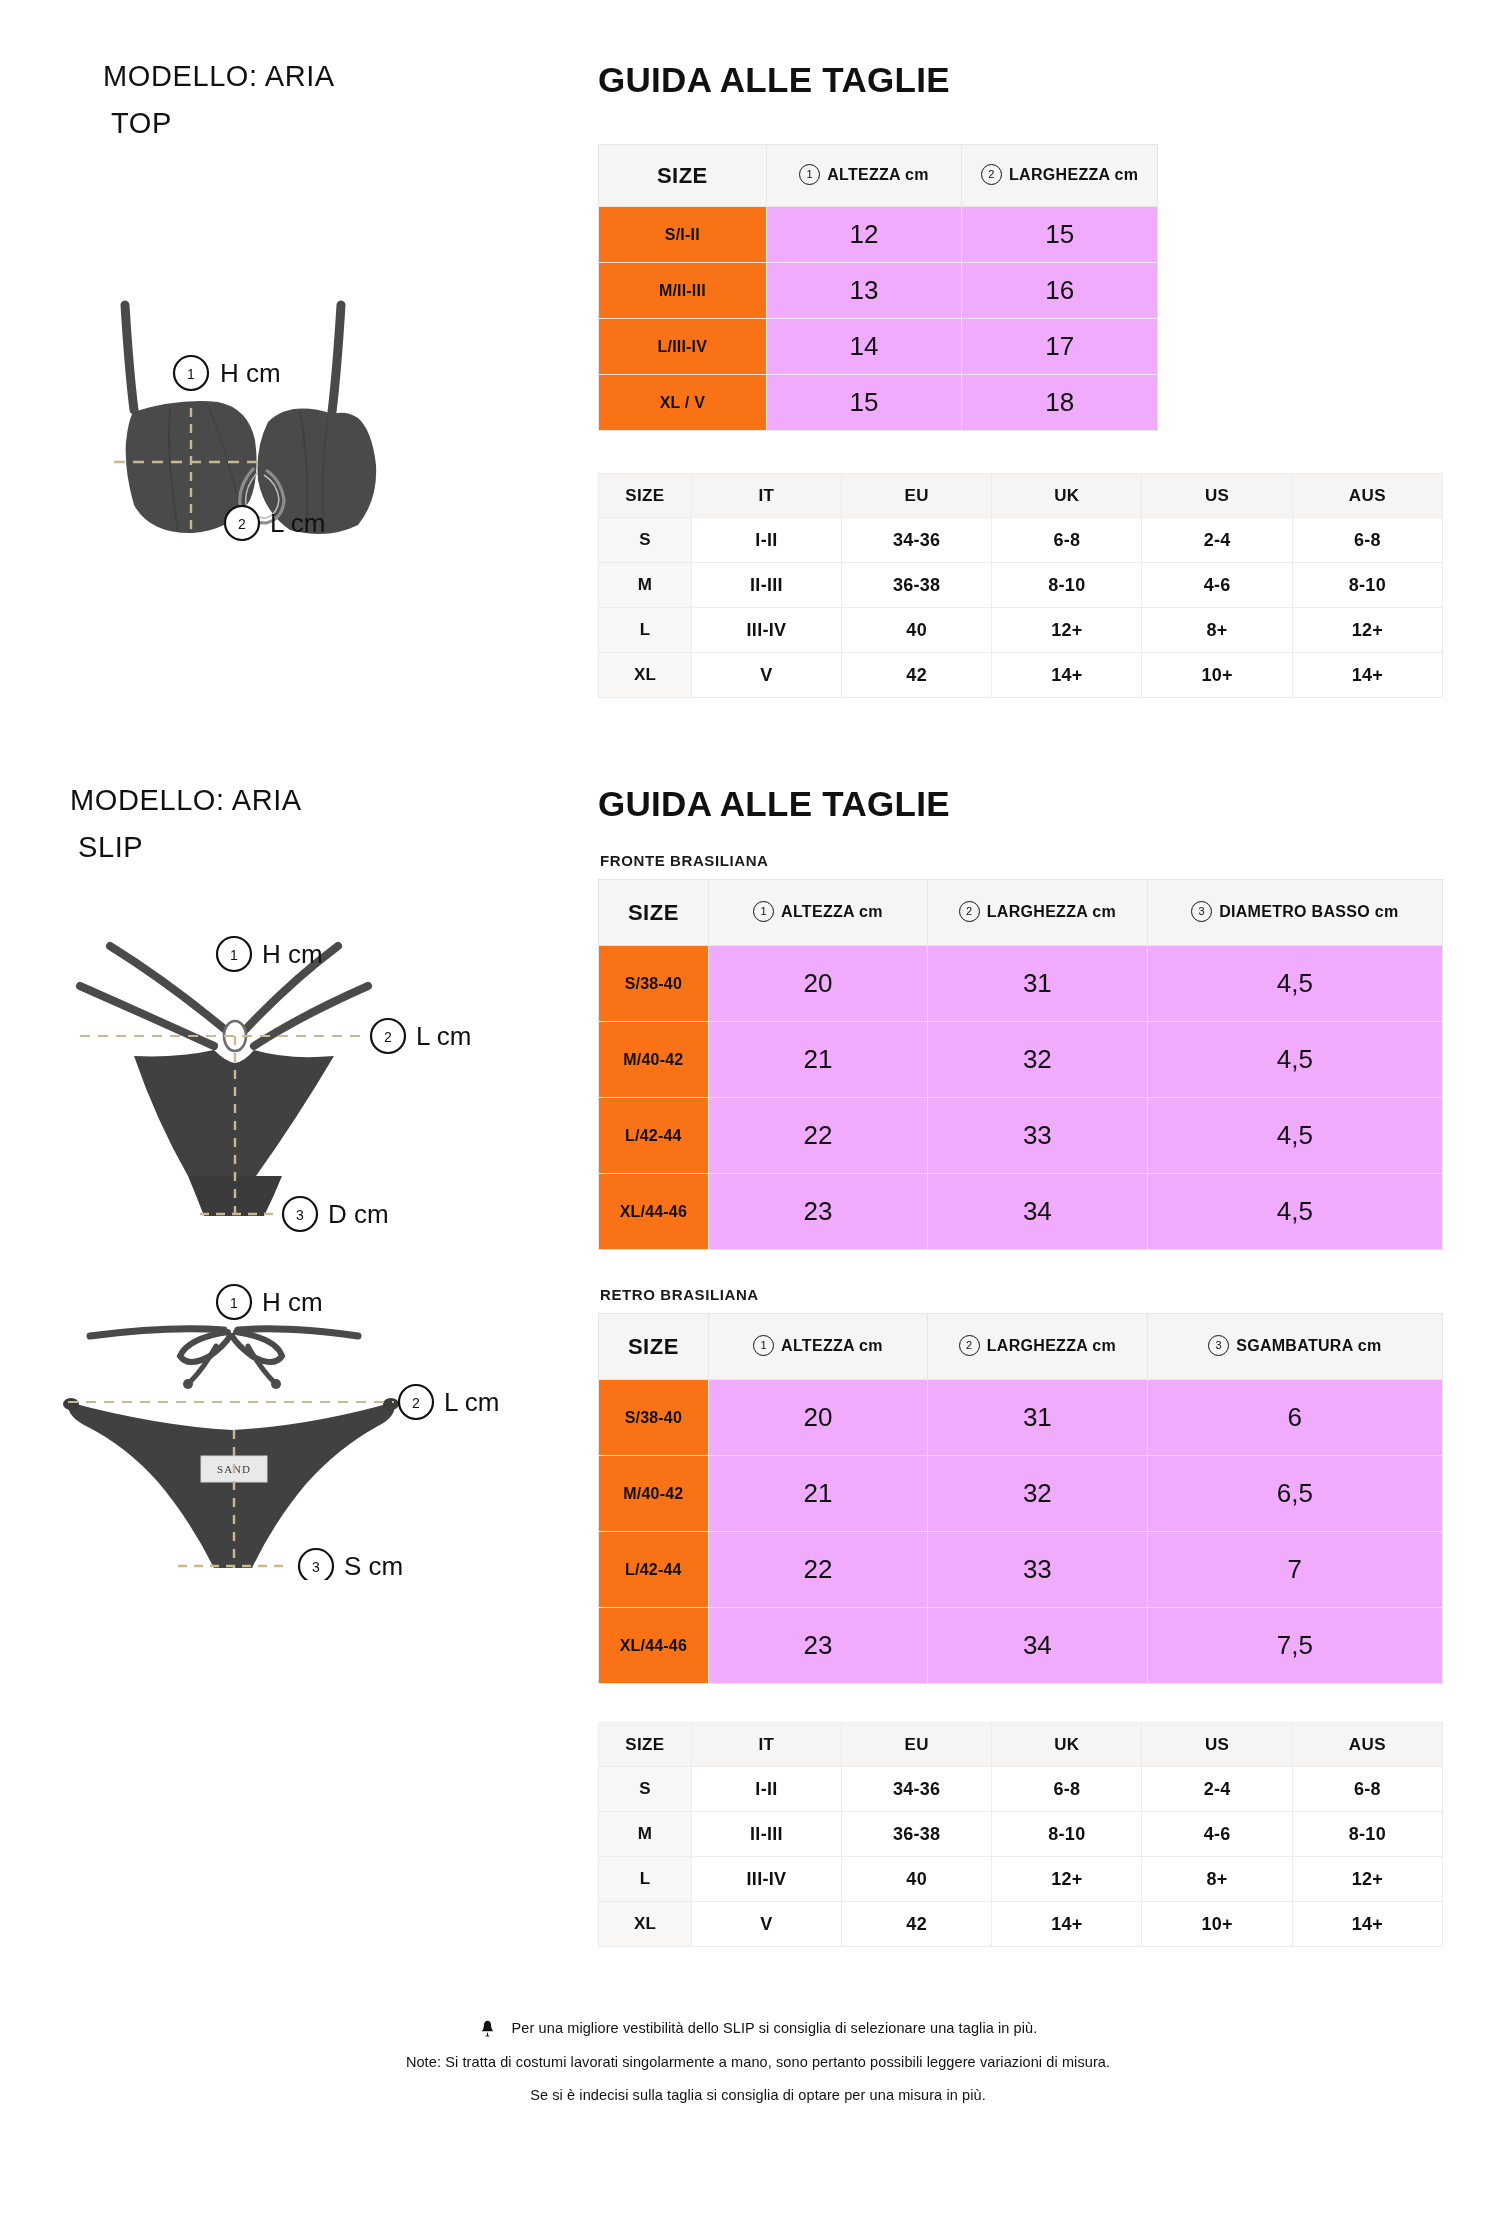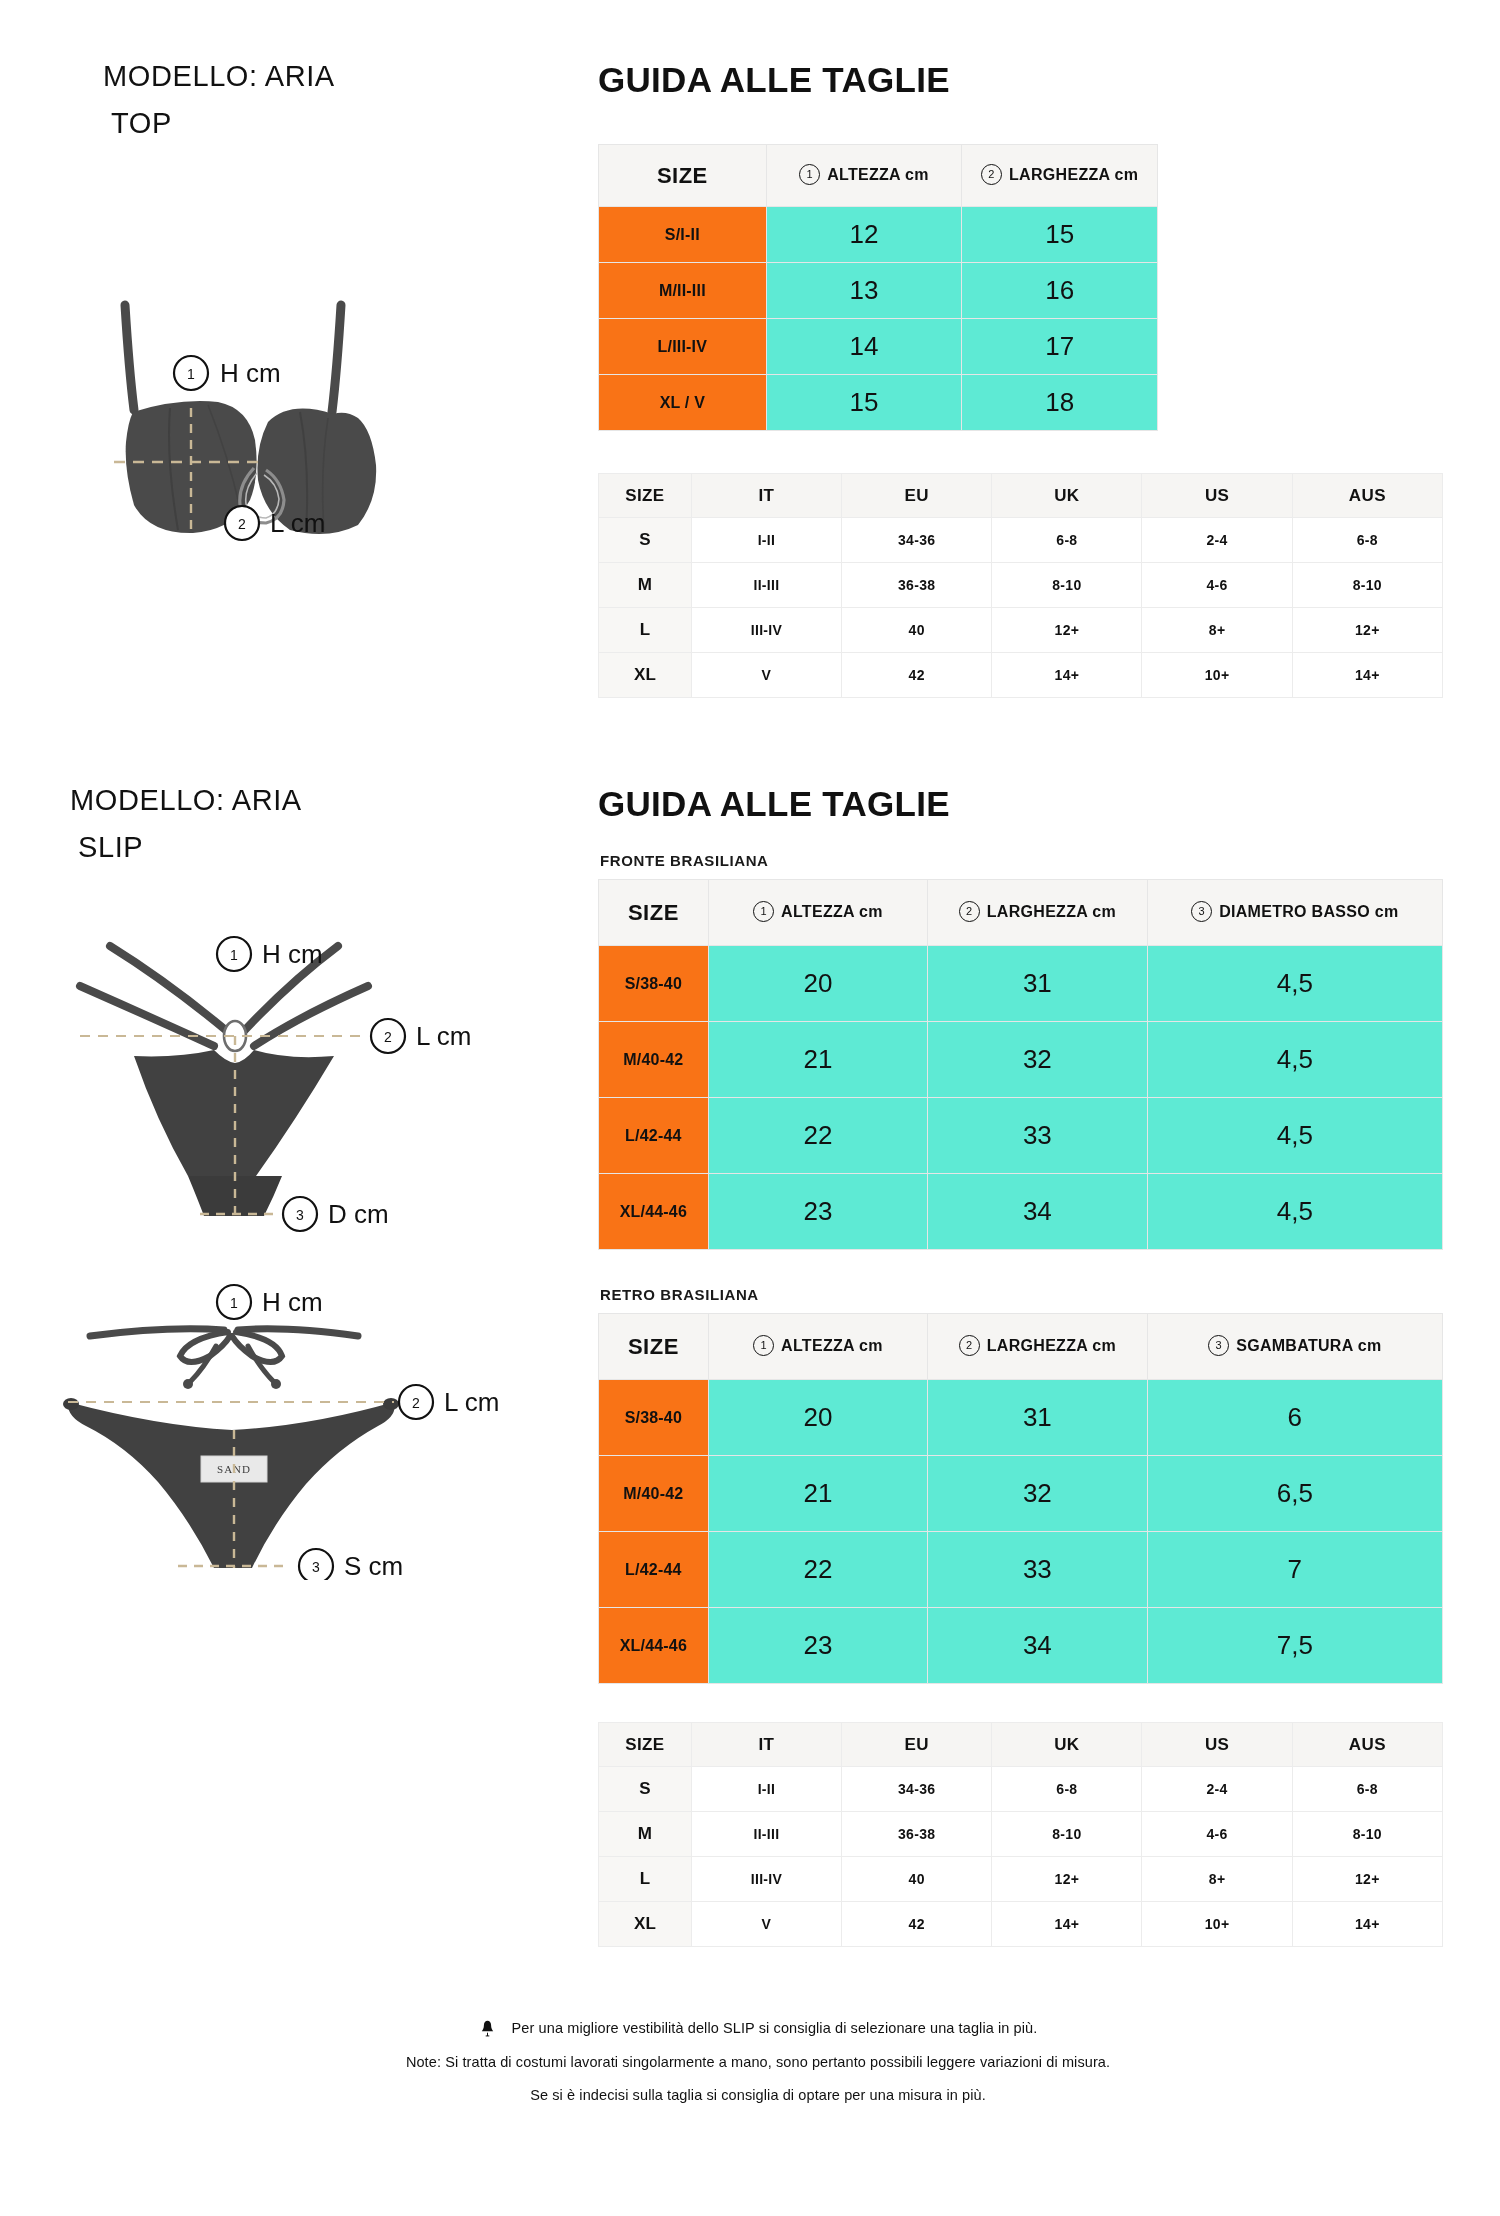--- a/index.html
+++ b/index.html
@@ -89,21 +89,21 @@
   .meas-table tbody td { height: 56px; }
   .meas-table tbody .size-cell {
     background: #f97316;
     font-size: 16px;
     font-weight: 600;
     letter-spacing: 0.2px;
     color: #111;
     margin-left: 36px;
   }
   .meas-table tbody .val-cell {
-    background: #5eead4;
+    background: #f0abfc;
     font-size: 26px;
     font-weight: 400;
     color: #111;
   }
 
   
   .meas-table.tall thead th { height: 66px; }
   .meas-table.tall tbody td { height: 76px; }
 
   
@@ -140,21 +140,21 @@
     color: #111;
   }
   .conv-table tbody td { height: 45px; background: #ffffff; }
   .conv-table tbody .size-cell {
     background: #f8f7f5;
     font-size: 17px;
     font-weight: 700;
     color: #111;
   }
   .conv-table tbody .conv-val {
-    font-size: 14px;
+    font-size: 18px;
     font-weight: 600;
     letter-spacing: 0.3px;
     color: #111;
   }
 
   
   .illus { display: block; }
 
   
   .footer {

